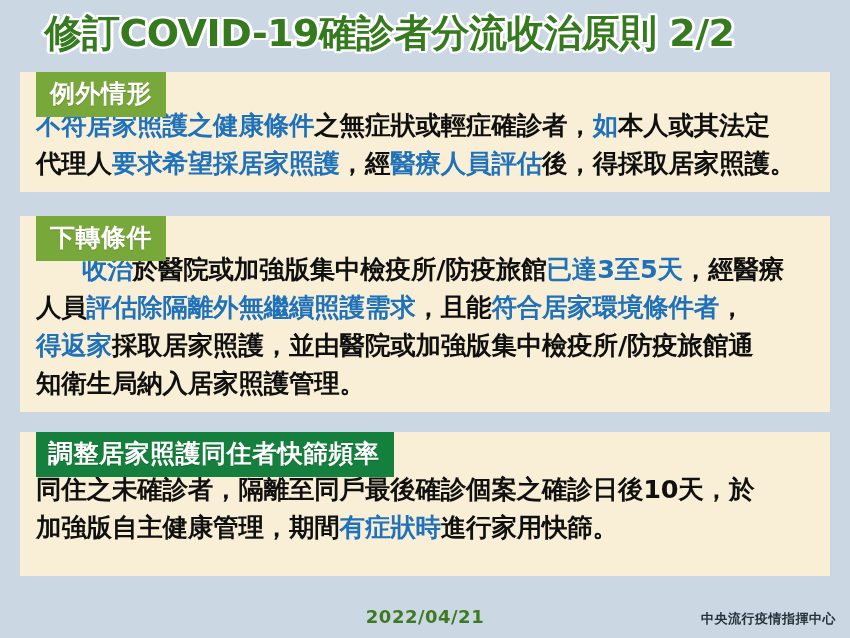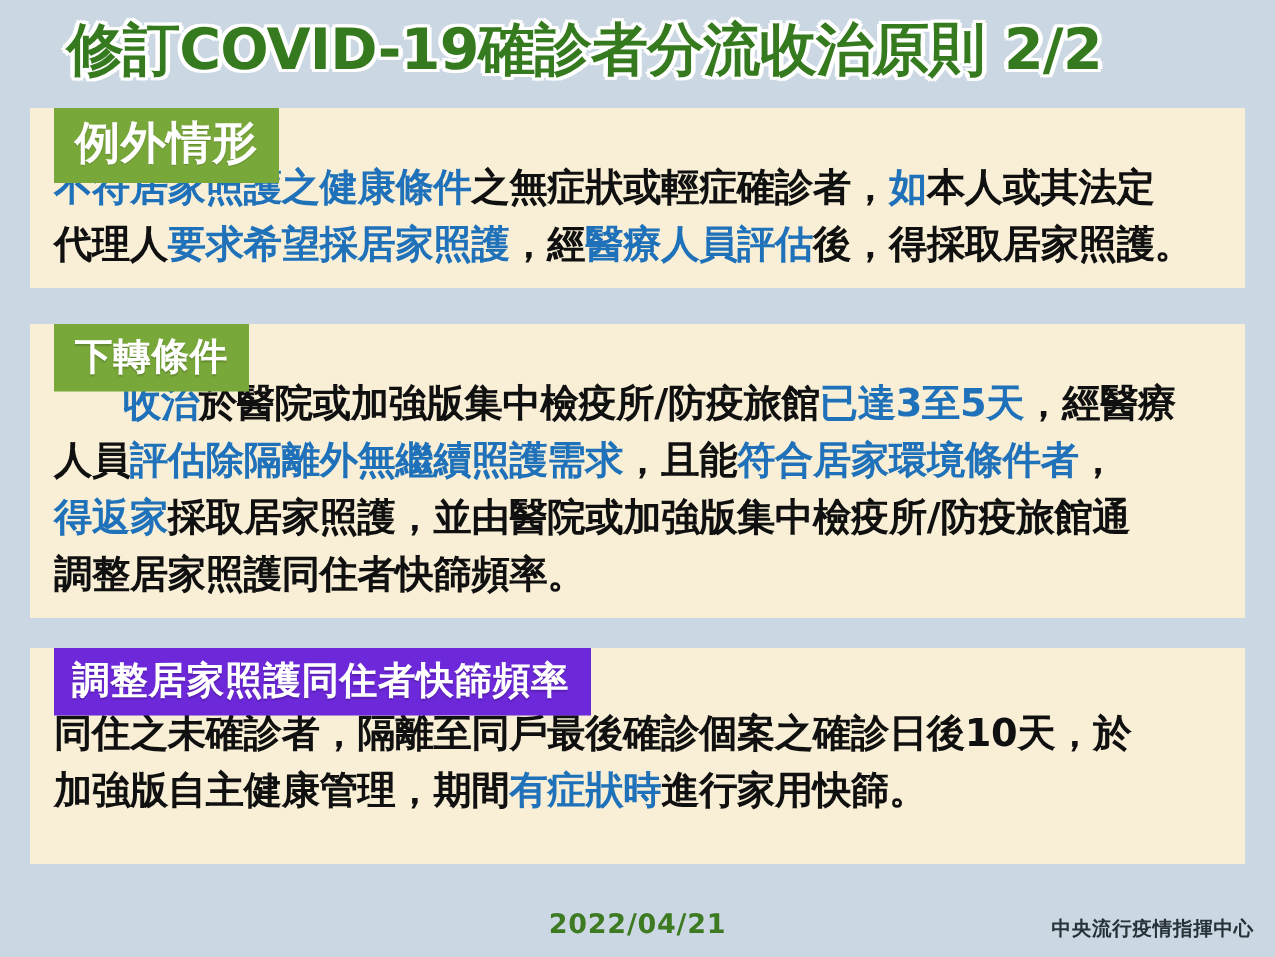--- a/index.html
+++ b/index.html
@@ -95,21 +95,21 @@
   #section-1 .panel { padding-top: 34px; min-height: 108px; }
   #section-1 .body-text { margin-top: 0; }
 
   #section-2 { top: 216px; }
   #section-2 .panel { padding-top: 34px; min-height: 190px; }
 
   #section-3 { top: 432px; }
   #section-3 .panel { padding-top: 38px; min-height: 144px; }
 
   
-  #section-1 .badge { font-size: 30px; }
+  #section-1 .badge { font-size: 25px; }
   #section-2 .badge { font-size: 25px; }
   #section-3 .badge { font-size: 25px; }
 
   
   .footer {
     position: absolute;
     left: 0;
     bottom: 6px;
     width: 850px;
     height: 26px;
@@ -154,27 +154,27 @@
     </div>
   </div>
 
   <div class="section" id="section-2">
     <div class="badge" style="background: rgb(121, 168, 58);">下轉條件</div>
     <div class="panel" style="background: rgb(248, 239, 214);">
       <div class="body-text" style="color: rgb(16, 16, 16);">
           <div><span class="hl" style="color: rgb(31, 113, 186); padding-left: 46px;">收治</span><span>於醫院或加強版集中檢疫所/防疫旅館</span><span class="hl" style="color: rgb(31, 113, 186);">已達3至5天</span><span>，經醫療</span></div>
           <div><span>人員</span><span class="hl" style="color: rgb(31, 113, 186);">評估除隔離外無繼續照護需求</span><span>，且能</span><span class="hl" style="color: rgb(31, 113, 186);">符合居家環境條件者</span><span>，</span></div>
           <div><span class="hl" style="color: rgb(31, 113, 186);">得返家</span><span>採取居家照護，並由醫院或加強版集中檢疫所/防疫旅館通</span></div>
-          <div><span>調整居家照護同住者快篩頻率。</span></div>
+          <div><span>知衛生局納入居家照護管理。</span></div>
         </div>
     </div>
   </div>
 
   <div class="section" id="section-3">
-    <div class="badge" style="background: #6d28d9; padding-left: 12px;">調整居家照護同住者快篩頻率</div>
+    <div class="badge" style="background: #15803d; padding-left: 12px;">調整居家照護同住者快篩頻率</div>
     <div class="panel" style="background: rgb(248, 239, 214);">
       <div class="body-text" style="color: rgb(16, 16, 16);">
           <div><span>同住之未確診者，隔離至同戶最後確診個案之確診日後10天，於</span></div>
           <div><span>加強版自主健康管理，期間</span><span class="hl" style="color: rgb(31, 113, 186);">有症狀時</span><span>進行家用快篩。</span></div>
         </div>
     </div>
   </div>
 
   <div class="footer">
     <div class="footer-date">2022/04/21</div>

